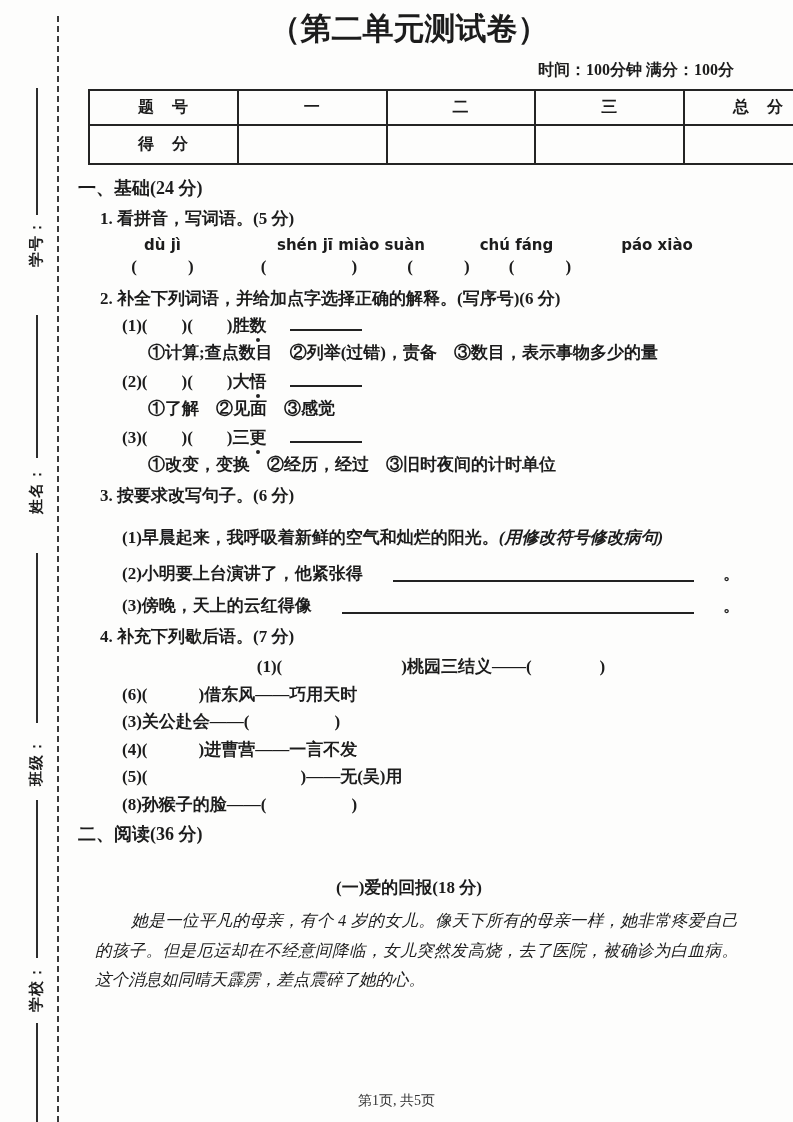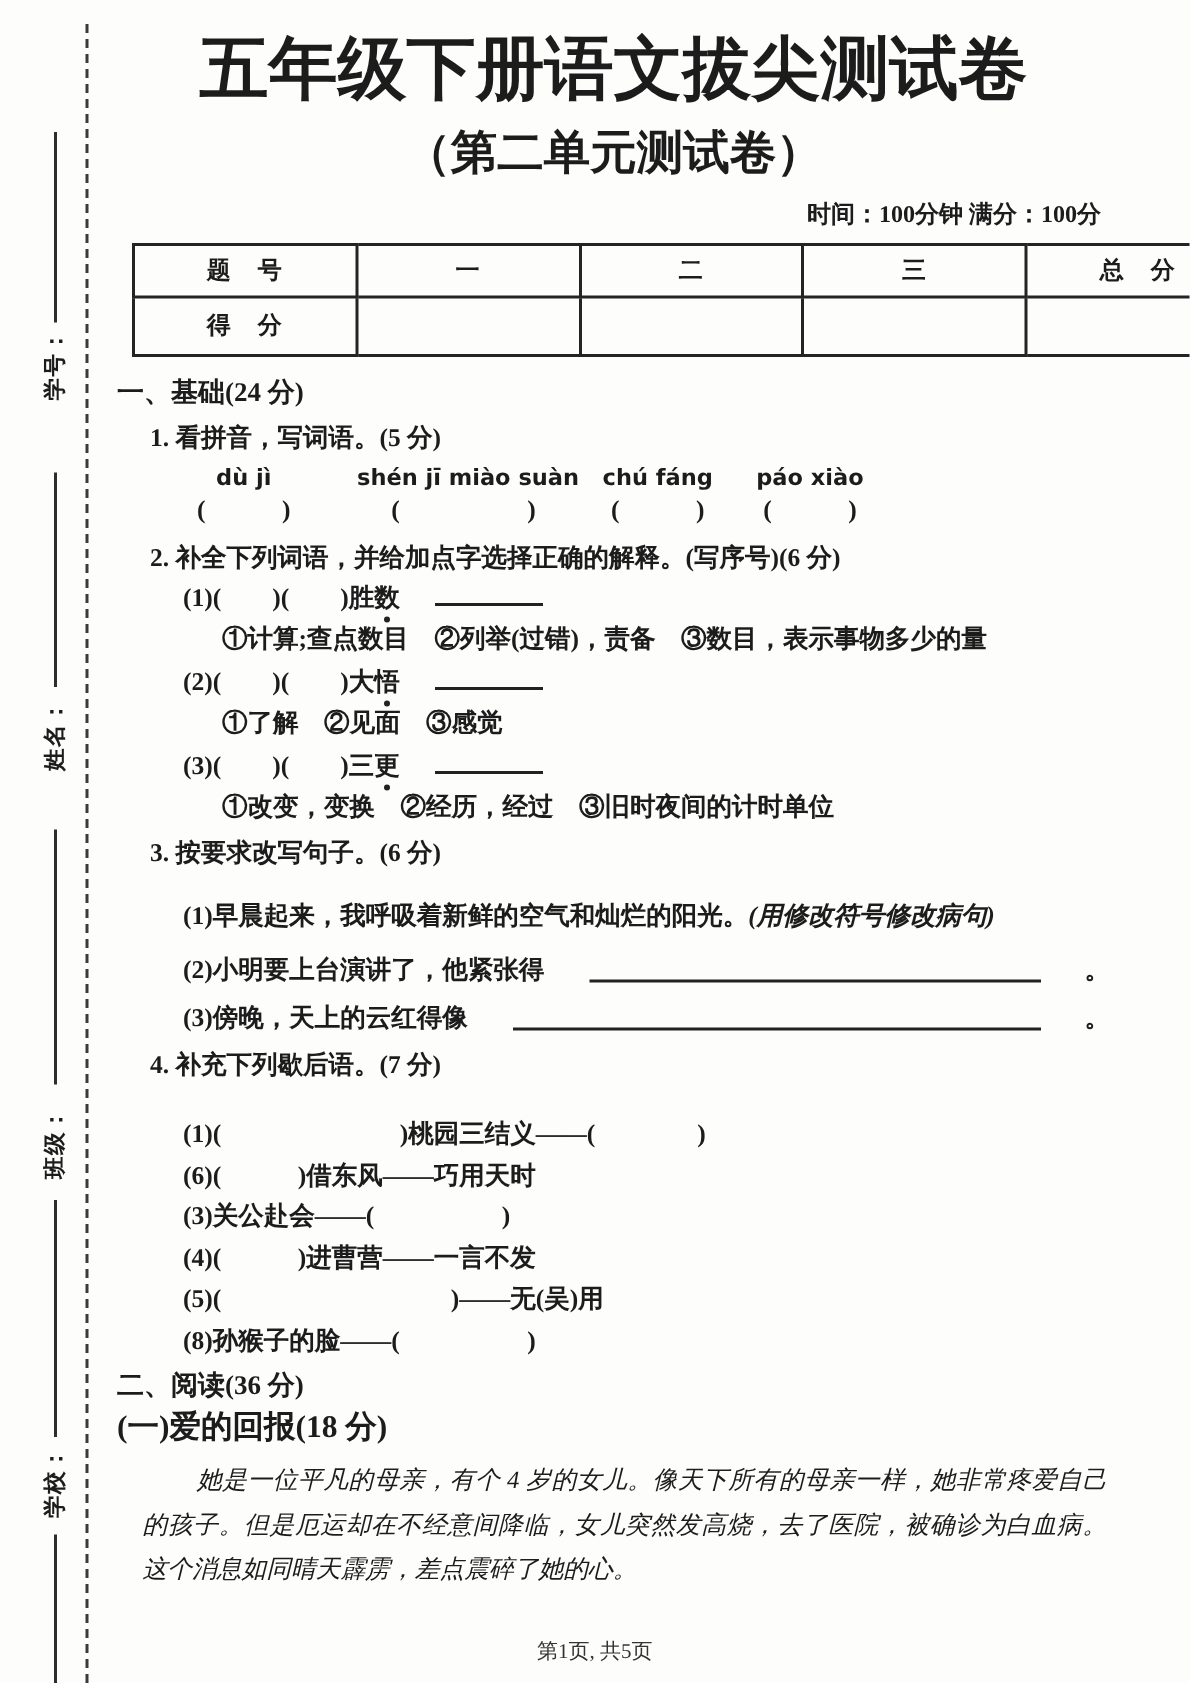--- a/index.html
+++ b/index.html
@@ -53,21 +53,21 @@
   .sec-heading { margin-top:11px; font-size:18px; font-weight:800; }
   .q-title { margin:7px 0 0 22px; font-size:17px; font-weight:700; }
   .q-line {
     margin-left:44px; margin-top:4px;
     font-size:17px; font-weight:600; line-height:23px;
     white-space:pre-wrap;
   }
   .opts { margin-left:70px; }
   
   .pinyin-row, .bracket-row { display:flex; align-items:flex-end; }
-  .pinyin-row { margin-top:6px; font-family:"DejaVu Sans",sans-serif; font-size:15px; font-weight:600; }
+  .pinyin-row { margin-top:6px; font-family:"DejaVu Sans",sans-serif; font-size:15px; font-weight:600;gap:39px; }
   .bracket-row { margin-top:1px; font-size:17px; font-weight:600; }
   .cell { text-align:center; white-space:pre; }
   .c1 { width:85px;  margin-left:42px; }
   .c2 { width:142px; margin-left:33px; }
   .c3 { width:87px;  margin-left:15px; }
   .c4 { width:80px;  margin-left:18px; }
   
   .dotchar { position:relative; display:inline-block; }
   .dotchar::after {
     content:""; position:absolute; left:50%; bottom:-5px;
@@ -82,21 +82,21 @@
   .flex-line {
     display:flex; align-items:flex-end;
     margin-left:44px; margin-right:0;
     font-size:17px; font-weight:600; line-height:23px;gap:28px;
   }
   .fill-line { flex:1; border-bottom:2px solid #222; margin:0 1px 3px 2px; }
   .hint { font-style:italic; font-weight:600; }
   .mt-big { margin-top:19px; }
   .mt-med { margin-top:13px; }
   .q4-line { line-height:27.5px; margin-top:0; }
-  .passage-title { margin-top:2px; text-align:left; font-size:21px; font-weight:800; }
+  .passage-title { margin-top:30px; text-align:center; font-size:17px; font-weight:800; }
   .passage {
     margin:7px 2px 0 17px;
     font-size:16.5px; line-height:29.5px; font-weight:500;
     font-style:italic; text-indent:2.2em; text-align:justify;
   }
   .page-footer {
     position:absolute; left:0; right:0; bottom:12px;
     text-align:center; font-size:14px; color:#333;
   }
 </style>
@@ -109,21 +109,20 @@
 <div class="field-line" style="top:553px;height:170px;"></div>
 <div class="field-line" style="top:800px;height:158px;"></div>
 <div class="field-line" style="top:1023px;height:99px;"></div>
 <div class="margin-label" style="top:233px;">学号：</div>
 <div class="margin-label" style="top:480px;">姓名：</div>
 <div class="margin-label" style="top:752px;">班级：</div>
 <div class="margin-label" style="top:978px;">学校：</div>
 
 <div class="content">
 
-  <div class="paper-title">五年级下册语文拔尖测试卷</div>
   <div class="paper-subtitle">（第二单元测试卷）</div>
   <div class="exam-meta">时间：100分钟  满分：100分</div>
 
   <table class="score-table">
     <tbody>
         <tr class="r1">
       <td>题　号</td>
       <td>一</td>
       <td>二</td>
       <td>三</td>
@@ -170,21 +169,21 @@
     <span class="fill-line"></span>
     <span>。</span>
   </div>
   <div class="flex-line" style="margin-top:9px;">
     <span>(3)傍晚，天上的云红得像</span>
     <span class="fill-line"></span>
     <span>。</span>
   </div>
 
   <div class="q-title" style="margin-top:8px;">4. 补充下列歇后语。(7 分)</div>
-  <div class="q-line q4-line" style="margin-top:21px;">(1)(　　　　　　　)桃园三结义——(　　　　)</div>
+  <div class="q-line q4-line" style="margin-top:5px;text-align:center;">(1)(　　　　　　　)桃园三结义——(　　　　)</div>
   <div class="q-line q4-line">(6)(　　　)借东风——巧用天时</div>
   <div class="q-line q4-line">(3)关公赴会——(　　　　　)</div>
   <div class="q-line q4-line">(4)(　　　)进曹营——一言不发</div>
   <div class="q-line q4-line">(5)(　　　　　　　　　)——无(吴)用</div>
   <div class="q-line q4-line">(8)孙猴子的脸——(　　　　　)</div>
 
   <div class="sec-heading" style="margin-top:4px;">二、阅读(36 分)</div>
   <div class="passage-title">(一)爱的回报(18 分)</div>
   <div class="passage">她是一位平凡的母亲，有个 4 岁的女儿。像天下所有的母亲一样，她非常疼爱自己的孩子。但是厄运却在不经意间降临，女儿突然发高烧，去了医院，被确诊为白血病。这个消息如同晴天霹雳，差点震碎了她的心。</div>
 

